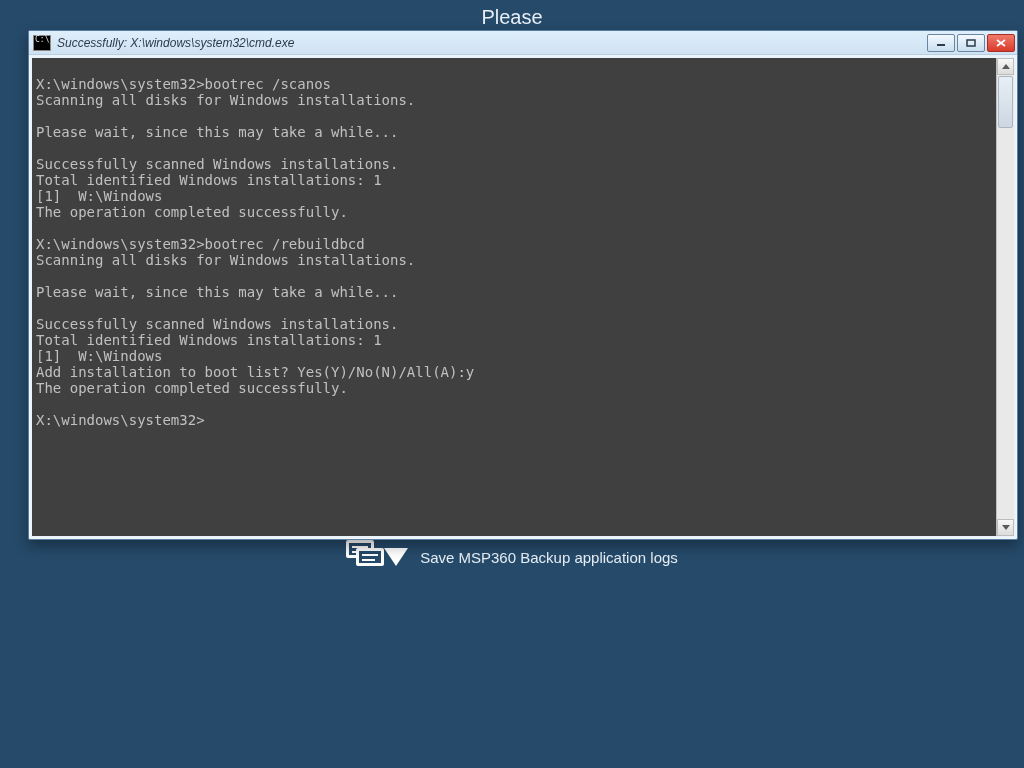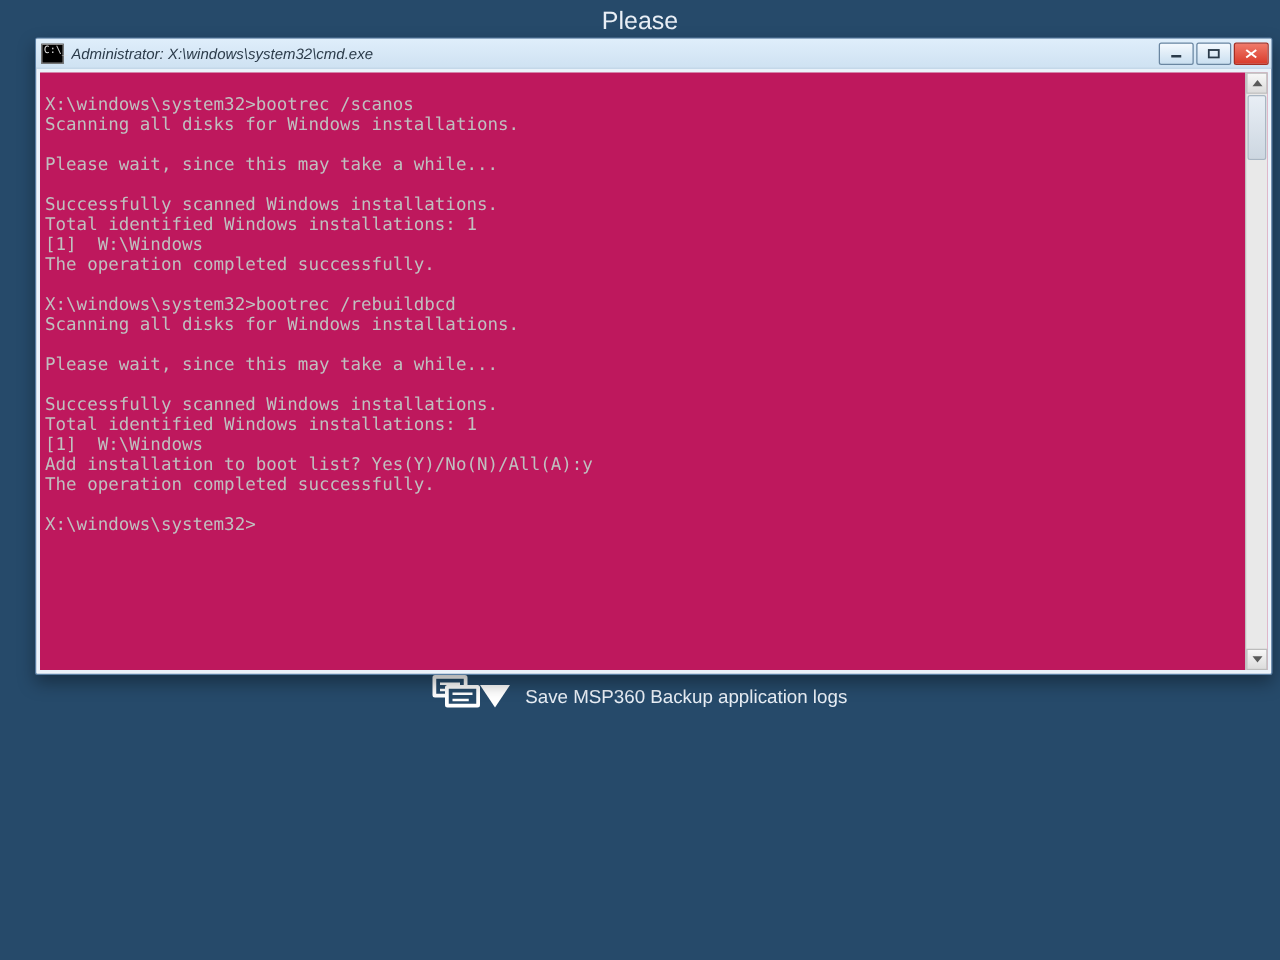--- a/index.html
+++ b/index.html
@@ -144,21 +144,21 @@
   }
   .win-btn.close {
     background: linear-gradient(#f07a6a, #d93b2b);
     border-color: #a62e22;
   }
   .win-btn svg { display: block; }
 
   .client {
     flex: 1;
     margin: 3px;
-    background: #be185d;
+    background: #404040;
     position: relative;
     display: flex;
   }
   .terminal {
     flex: 1;
     padding: 4px 4px 4px 4px;
     font: 14px/16px Consolas, "Lucida Console", monospace;
     color: #c0c0c0;
     white-space: pre;
     overflow: hidden;
@@ -220,21 +220,21 @@
       <div class="rect r1"></div>
       <div class="rect r2"></div>
       <div class="arrow"></div>
     </div>
     <div class="txt">Save MSP360 Backup application logs</div>
   </div>
 
   <div class="cmd-window">
     <div class="titlebar">
       <div class="app-icon"></div>
-      <div class="title-text">Administrator: X:\windows\system32\cmd.exe</div>
+      <div class="title-text">Successfully: X:\windows\system32\cmd.exe</div>
       <div class="win-btns">
         <div class="win-btn">
           <svg width="10" height="8" viewBox="0 0 10 8">
             <rect x="1" y="5" width="8" height="2" fill="#2b3b4a"></rect>
           </svg>
         </div>
         <div class="win-btn">
           <svg width="10" height="8" viewBox="0 0 10 8">
             <rect x="1" y="1" width="8" height="6" fill="none" stroke="#2b3b4a" stroke-width="1.5"></rect>
           </svg>

